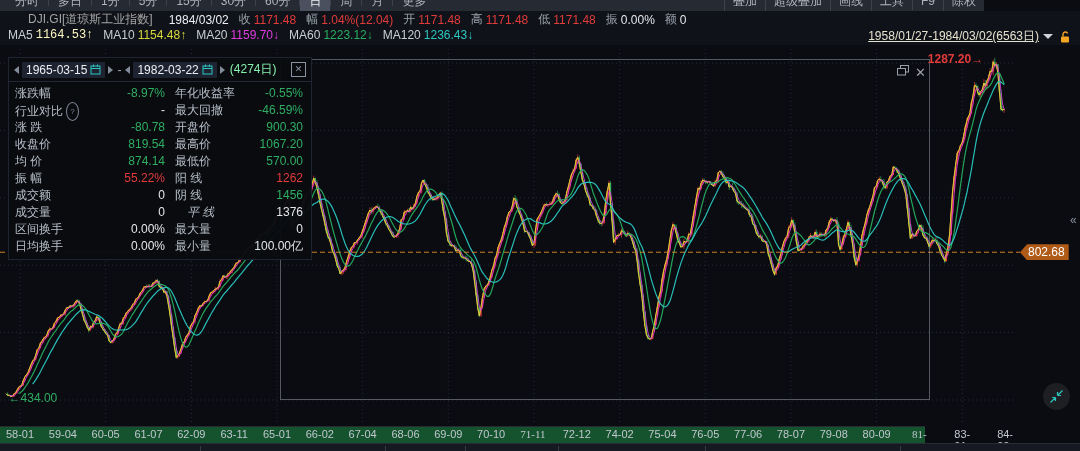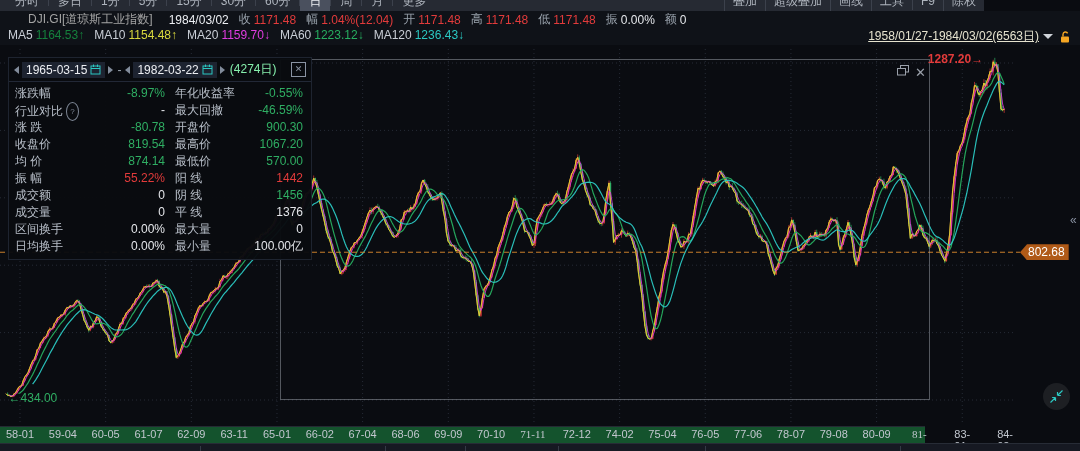--- a/index.html
+++ b/index.html
@@ -122,21 +122,21 @@
       <span class="fl">振</span>
       <span class="fv white">0.00%</span>
       <span class="fl">额</span>
       <span class="fv white">0</span>
     </span>
 </div>
 
 <div id="marow">
   <span id="ma-items" style="display:flex;align-items:center;margin-left:-10px;">
       <span class="malbl">MA5</span>
-      <span class="maval" style="color: #15803d;">1164.53↑</span>
+      <span class="maval" style="color: #fef9c3; font-family: Liberation Mono, monospace;">1164.53↑</span>
       <span class="malbl">MA10</span>
       <span class="maval" style="color: rgb(217, 217, 62);">1154.48↑</span>
       <span class="malbl">MA20</span>
       <span class="maval" style="color: rgb(224, 60, 224);">1159.70↓</span>
       <span class="malbl">MA60</span>
       <span class="maval" style="color: rgb(39, 174, 96);">1223.12↓</span>
       <span class="malbl">MA120</span>
       <span class="maval" style="color: rgb(43, 200, 194);">1236.43↓</span>
     </span>
   <span class="range">
@@ -255,28 +255,28 @@
         <span class="pv green">819.54</span>
         <span class="pl" style="padding-left: 10px;">最高价</span>
         <span class="pv green">1067.20</span>
         <span class="pl">均 价</span>
         <span class="pv green">874.14</span>
         <span class="pl" style="padding-left: 10px;">最低价</span>
         <span class="pv green">570.00</span>
         <span class="pl">振 幅</span>
         <span class="pv red">55.22%</span>
         <span class="pl" style="padding-left: 10px;">阳 线</span>
-        <span class="pv red">1442</span>
+        <span class="pv red">1262</span>
         <span class="pl">成交额</span>
         <span class="pv white">0</span>
         <span class="pl" style="padding-left: 10px;">阴 线</span>
         <span class="pv green">1456</span>
         <span class="pl">成交量</span>
         <span class="pv white">0</span>
-        <span class="pl" style="padding-left: 10px;">平 线</span>
+        <span class="pl" style="padding-left: 22px; font-style: italic;">平 线</span>
         <span class="pv white">1376</span>
         <span class="pl">区间换手</span>
         <span class="pv white">0.00%</span>
         <span class="pl" style="padding-left: 10px;">最大量</span>
         <span class="pv white">0</span>
         <span class="pl">日均换手</span>
         <span class="pv white">0.00%</span>
         <span class="pl" style="padding-left: 10px;">最小量</span>
         <span class="pv white">100.00亿</span>
       </div>

